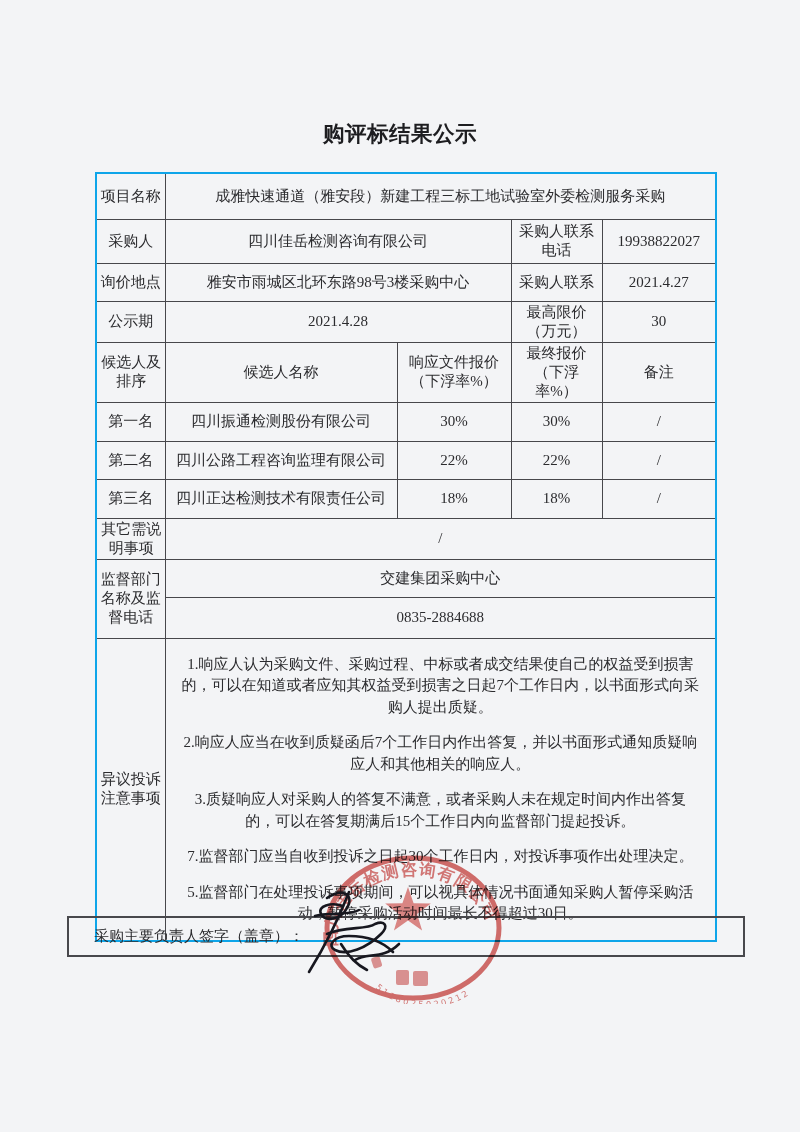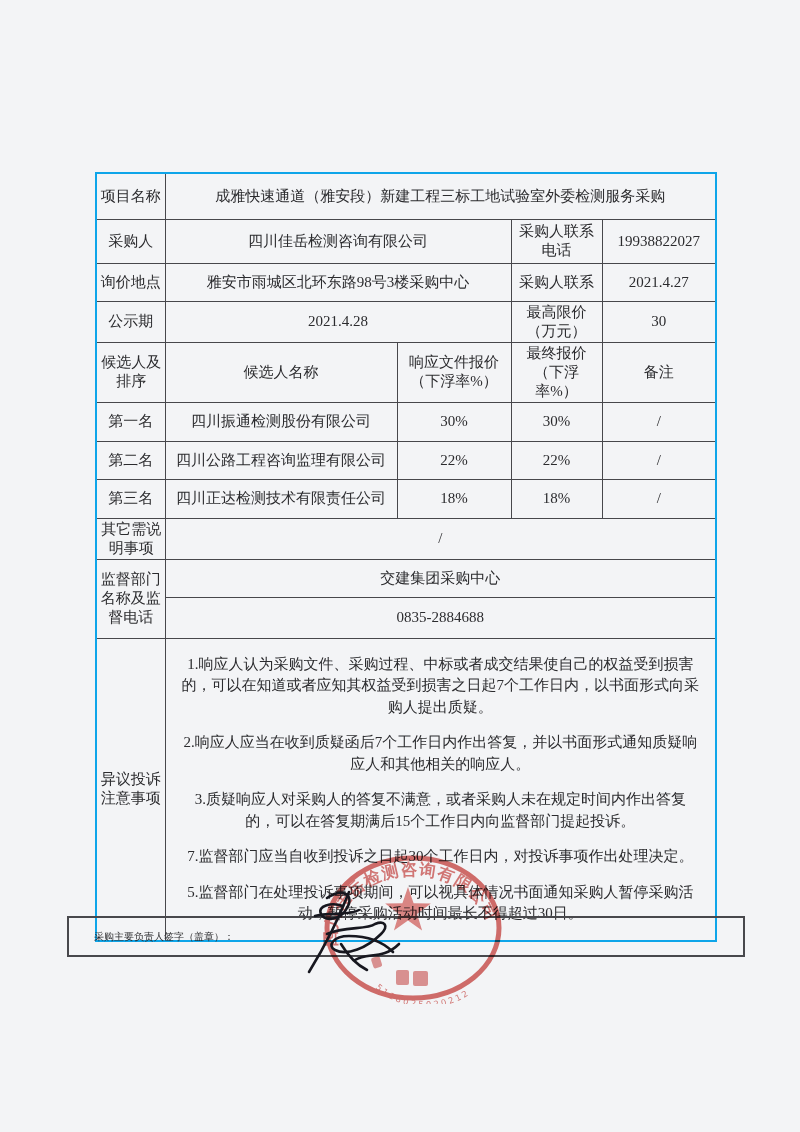--- a/index.html
+++ b/index.html
@@ -37,37 +37,38 @@
   .al{text-align:right;padding-left:3px !important;}
   td.big{
     text-align:left;vertical-align:middle;
     padding:4px 10px 4px 11px;
     line-height:21.5px;font-size:15px;
   }
   td.big p{margin:14px;}
   .sig-box{
     position:absolute;left:67px;top:916px;width:678px;height:41px;
     border:2px solid #48484c;box-sizing:border-box;
-    font-size:10px;line-height:37px;
+    font-size:15px;line-height:37px;
     padding-left:25px;color:#2b2b2e;
   }
   .stamp{
     position:absolute;left:320px;top:854px;width:186px;height:150px;
     opacity:.82;mix-blend-mode:multiply;
   }
   .signature{
     position:absolute;left:297px;top:886px;width:110px;height:96px;
   }
 </style>
 </head>
 <body>
 
 <div class="page">
 
   <div class="title">
+    <span>购评标结果公示</span>
   </div>
 
   <table class="main">
     <colgroup>
       <col style="width:69px">
         <col style="width:232px">
         <col style="width:114px">
         <col style="width:91px">
         <col style="width:114px">
     </colgroup>

